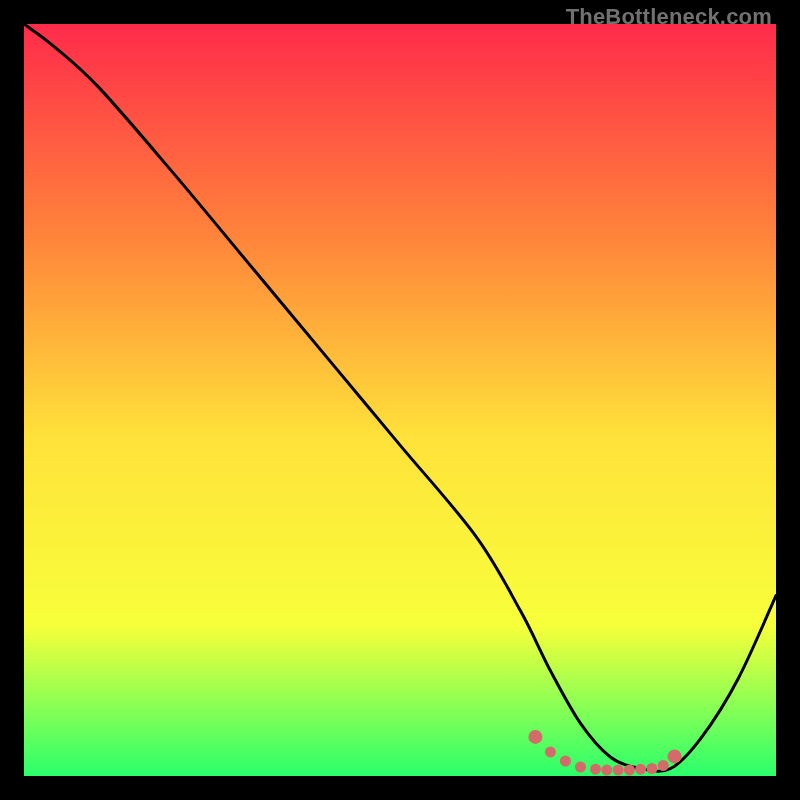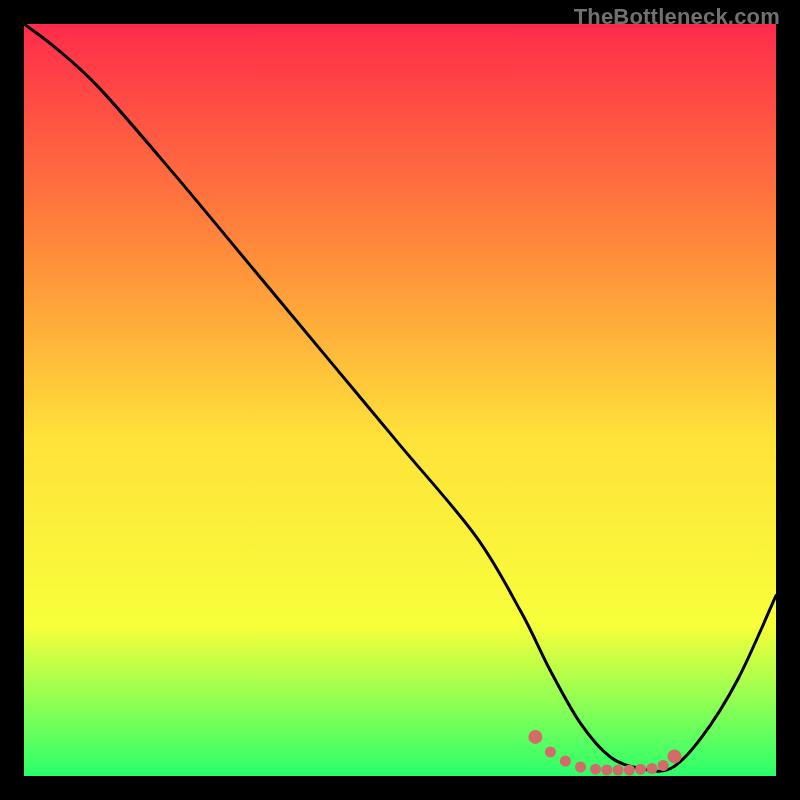--- a/index.html
+++ b/index.html
@@ -12,21 +12,21 @@
   }
   .frame {
     position: relative;
     width: 800px;
     height: 800px;
     background: #000;
   }
   .watermark {
     position: absolute;
     top: 4px;
-    right: 20px;
+    right: 28px;
     font-family: Arial, Helvetica, sans-serif;
     font-size: 22px;
     font-weight: 600;
     color: #717171;
     letter-spacing: 0.2px;
     text-align: right;
   }
   svg.plot {
     position: absolute;
     left: 24px;

